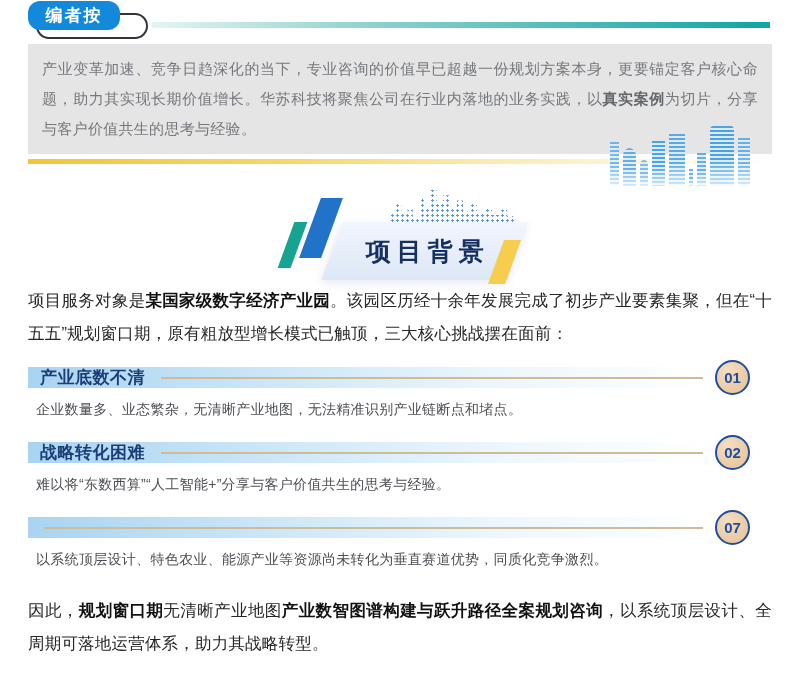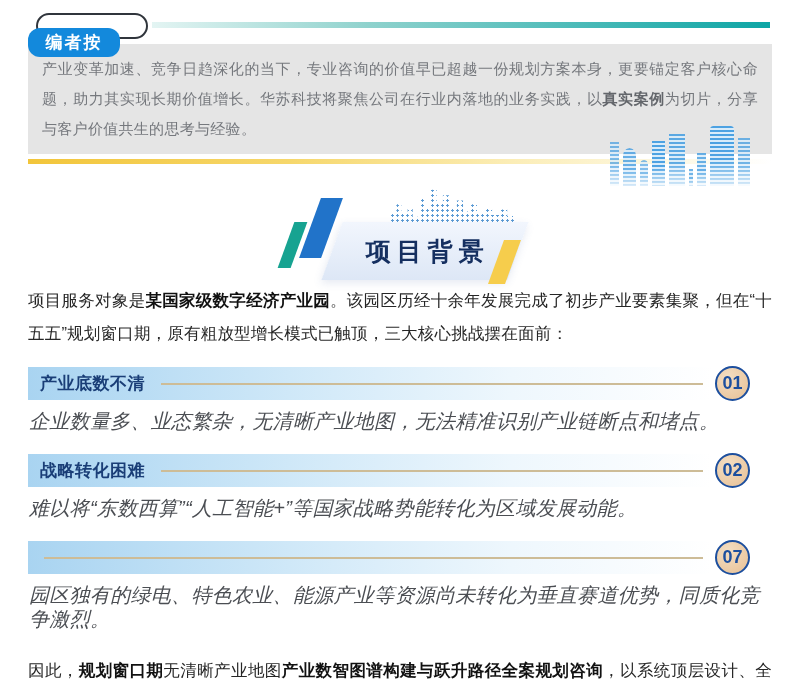--- a/index.html
+++ b/index.html
@@ -17,21 +17,21 @@
   
   .badge-row { position: relative; height: 44px; }
   .badge-outline {
     position: absolute; left: 36px; top: 13px;
     width: 112px; height: 26px;
     border: 2px solid #30353c;
     border-radius: 13px;
     background: #ffffff;
   }
   .editor-badge {
-    position: absolute; left: 28px; top: 28px;
+    position: absolute; left: 28px; top: 1px;
     height: 29px; min-width: 92px;
     background: #1389dc;
     border-radius: 12px;
     color: #ffffff; font-size: 17px; font-weight: bold;
     letter-spacing: 2px;
     display: flex; align-items: center; justify-content: center;
     padding: 0 15px;
     z-index: 2;
   }
   .teal-line {
@@ -131,21 +131,21 @@
     color: #262626;
     text-align: justify;
     letter-spacing: 0.2px;
   }
   .para b { color: #111111; }
 
   
   .challenge { margin-top: 17px; }
   .challenge + .challenge { margin-top: 21px; }
   .ch-header {
-    height: 33px;
+    height: 21px;
     display: flex; align-items: center;
     background: linear-gradient(90deg, #a9d4f1 0%, #cfe8f8 35%, #eef7fd 65%, rgba(255,255,255,0) 92%);
   }
   .ch-title {
     padding-left: 12px;
     font-size: 17px; font-weight: bold;
     color: #1a3e77;
     letter-spacing: 0.5px;
     white-space: nowrap;
   }
@@ -153,33 +153,32 @@
     flex: 1; height: 2px;
     background: #cdbc97;
     margin: 0 12px 0 16px;
   }
   .ch-badge {
     width: 35px; height: 35px;
     border-radius: 50%;
     background: radial-gradient(circle at 35% 30%, #f4dec2, #e7c095);
     border: 2.5px solid #1d4f9e;
     color: #1d4f9e;
-    font-size: 18px; font-weight: bold;
+    font-size: 15px; font-weight: bold;
     display: flex; align-items: center; justify-content: center;
     margin-right: 22px;
     flex: 0 0 auto;
     text-align: center;
   }
   .ch-body {
-    margin: 9px 0 0 1px;
-    font-size: 20px;
+    margin: 9px 0 0 8px;
+    font-size: 14px;
     line-height: 24px;
     color: #4b4e53;
     letter-spacing: 0.3px;
-    font-style: italic;
   }
 
   .conclusion { margin-top: 23px; }
 </style>
 </head>
 <body>
 
 <div class="page">
 
   <div class="badge-row">
@@ -232,29 +231,29 @@
       </div>
       <div class="ch-body">企业数量多、业态繁杂，无清晰产业地图，无法精准识别产业链断点和堵点。</div>
     </div>
 
     <div class="challenge">
       <div class="ch-header">
         <span class="ch-title">战略转化困难</span>
         <span class="ch-line"></span>
         <span class="ch-badge">02</span>
       </div>
-      <div class="ch-body">难以将“东数西算”“人工智能+”等国家战略势能转化为区域发展动能。</div>
+      <div class="ch-body">难以将“东数西算”“人工智能+”分享与客户价值共生的思考与经验。</div>
     </div>
 
     <div class="challenge">
       <div class="ch-header">
         <span class="ch-line"></span>
         <span class="ch-badge">07</span>
       </div>
-      <div class="ch-body">园区独有的绿电、特色农业、能源产业等资源尚未转化为垂直赛道优势，同质化竞争激烈。</div>
+      <div class="ch-body">以系统顶层设计、特色农业、能源产业等资源尚未转化为垂直赛道优势，同质化竞争激烈。</div>
     </div>
 
     <div class="para conclusion">
       <span>因此，</span><b>规划窗口期</b><span>无清晰产业地图</span><b>产业数智图谱构建与跃升路径全案规划咨询</b><span>，以系统顶层设计、全周期可落地运营体系，助力其战略转型。</span>
     </div>
 
   </div>
 </div>
 
 </body></html>

